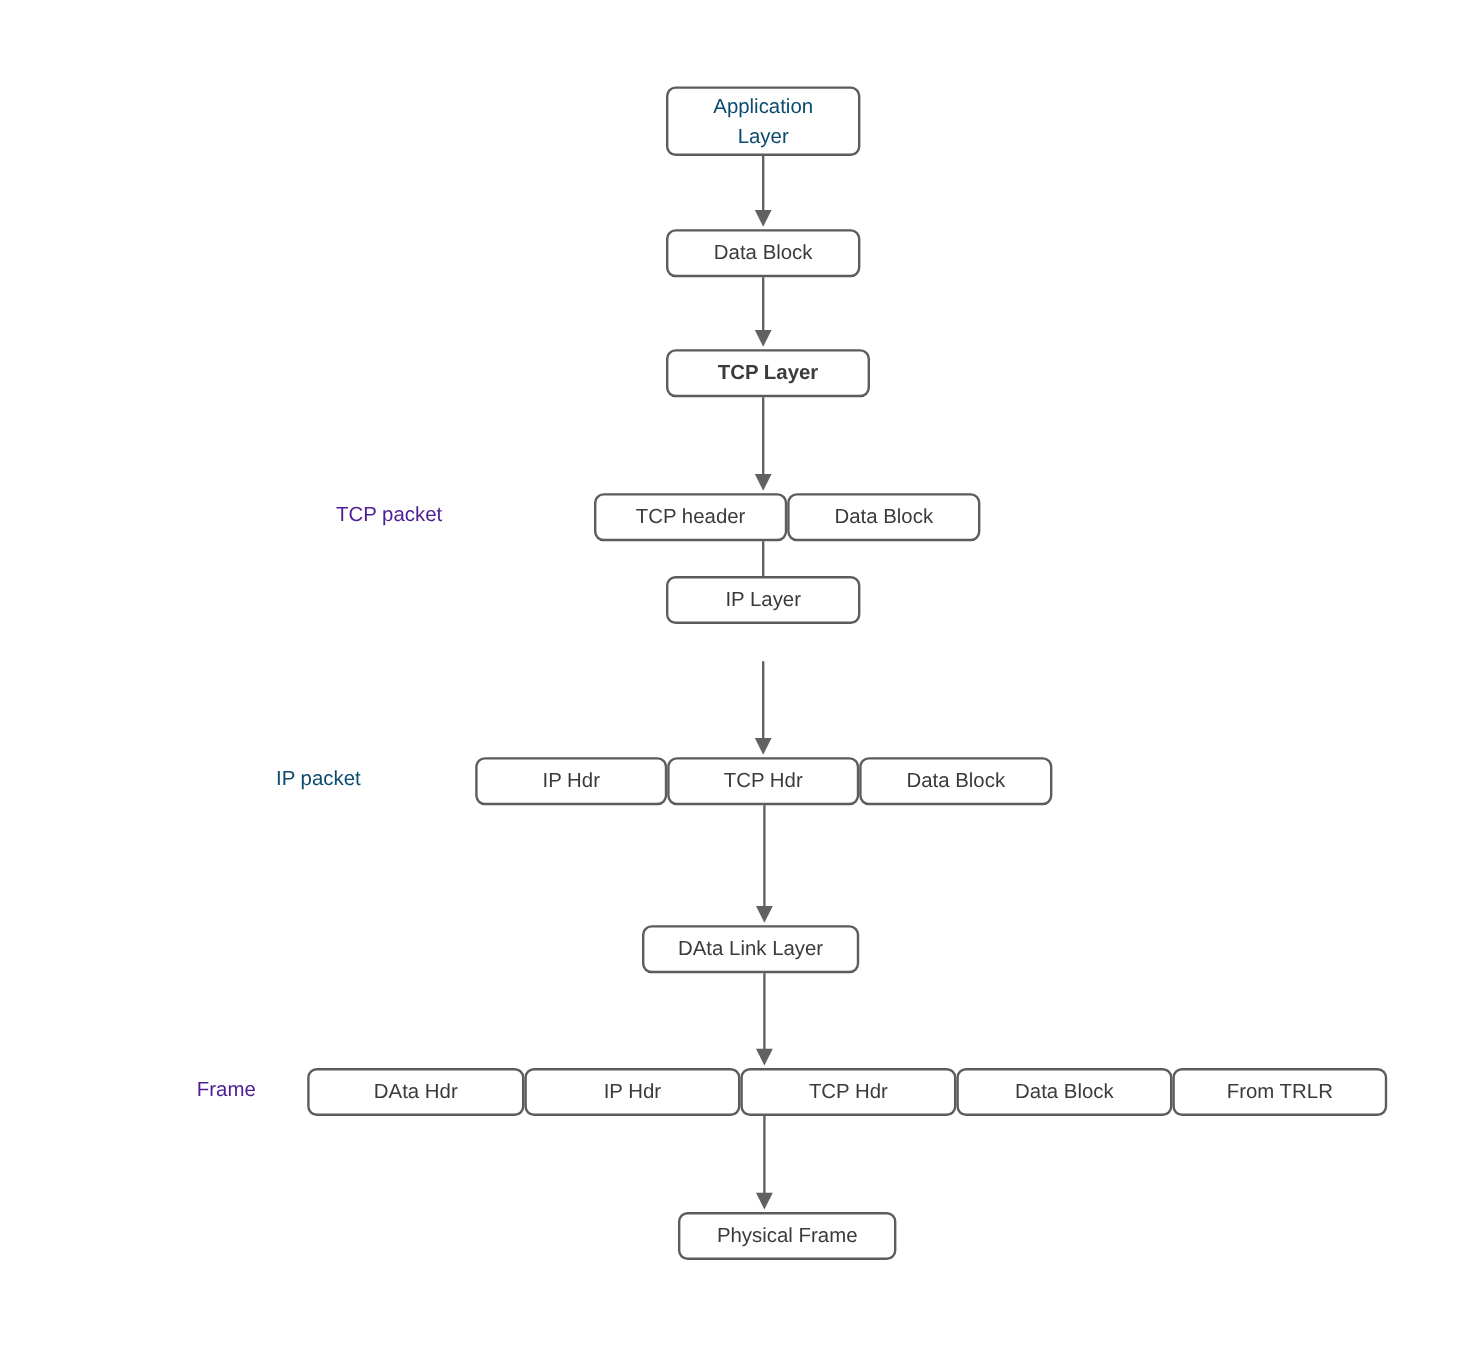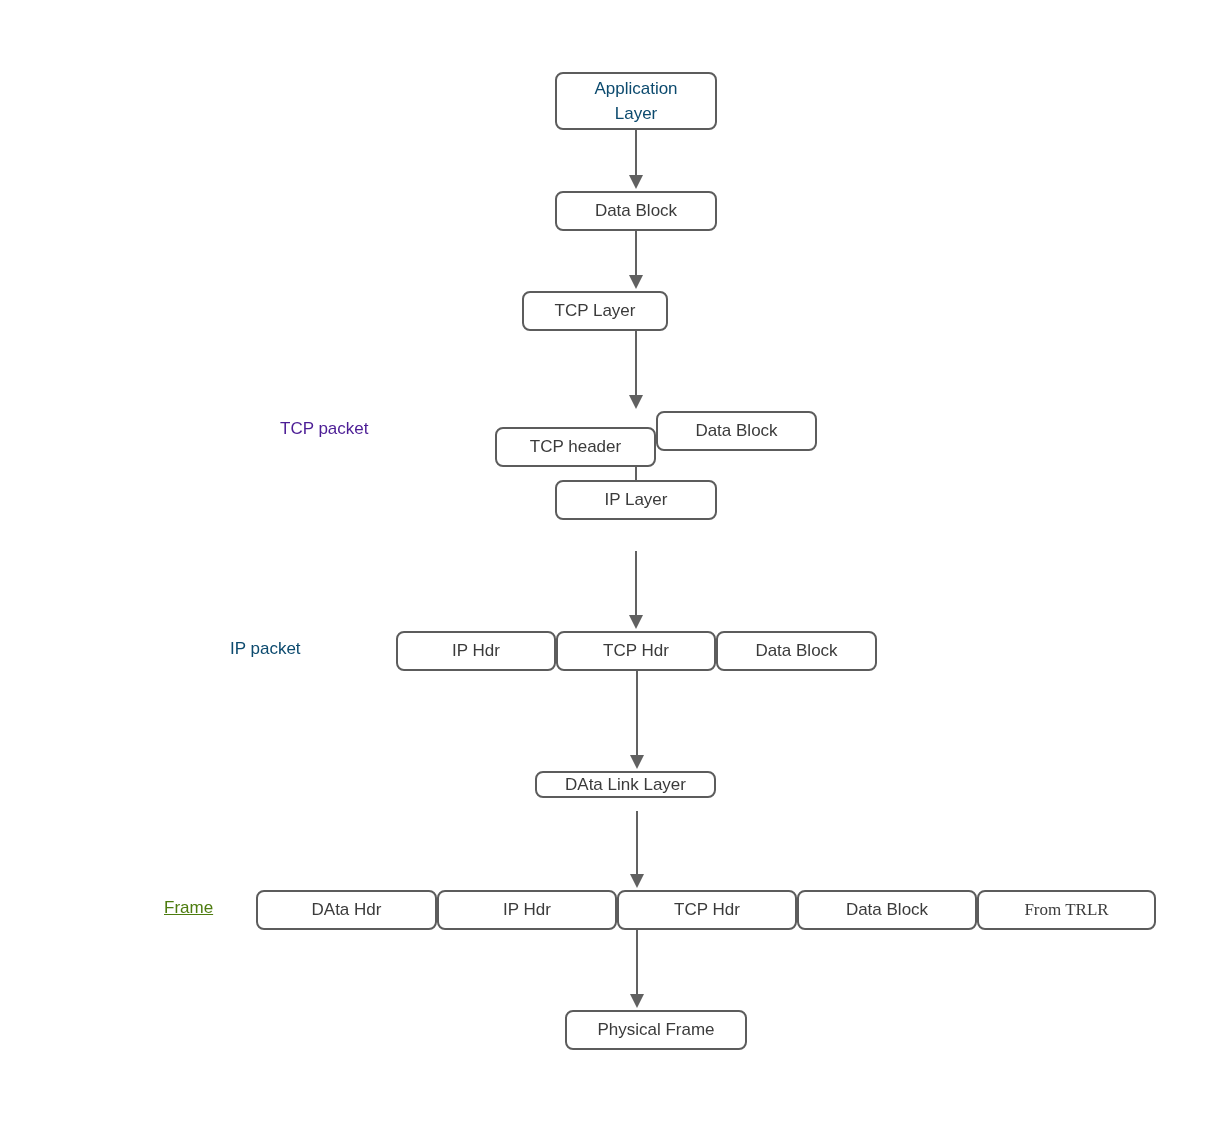--- a/index.html
+++ b/index.html
@@ -60,30 +60,30 @@
       <line x1="637" y1="671" x2="637" y2="757" stroke="#616161" stroke-width="2"></line>
       <polygon points="630,755 644,755 637,769" fill="#616161"></polygon>
       <line x1="637" y1="811" x2="637" y2="876" stroke="#616161" stroke-width="2"></line>
       <polygon points="630,874 644,874 637,888" fill="#616161"></polygon>
       <line x1="637" y1="930" x2="637" y2="996" stroke="#616161" stroke-width="2"></line>
       <polygon points="630,994 644,994 637,1008" fill="#616161"></polygon>
     </svg>
     <div class="node" style="left: 555px; top: 72px; width: 162px; height: 58px; border-color: rgb(92, 92, 92); background: rgb(255, 255, 255); color: #0c4a6e;">Application
 Layer</div>
     <div class="node" style="left: 555px; top: 191px; width: 162px; height: 40px; border-color: rgb(92, 92, 92); background: rgb(255, 255, 255); color: rgb(59, 59, 59);">Data Block</div>
-    <div class="node" style="left: 522px; top: 291px; width: 146px; height: 40px; border-color: rgb(92, 92, 92); background: rgb(255, 255, 255); color: rgb(59, 59, 59);">TCP Layer</div>
-    <div class="node" style="left: 495px; top: 411px; width: 161px; height: 40px; border-color: rgb(92, 92, 92); background: rgb(255, 255, 255); color: rgb(59, 59, 59); margin-top: 16px;">TCP header</div>
+    <div class="node" style="left: 555px; top: 291px; width: 170px; height: 40px; border-color: rgb(92, 92, 92); background: rgb(255, 255, 255); color: rgb(59, 59, 59); font-weight: bold;">TCP Layer</div>
+    <div class="node" style="left: 495px; top: 411px; width: 161px; height: 40px; border-color: rgb(92, 92, 92); background: rgb(255, 255, 255); color: rgb(59, 59, 59);">TCP header</div>
     <div class="node" style="left: 656px; top: 411px; width: 161px; height: 40px; border-color: rgb(92, 92, 92); background: rgb(255, 255, 255); color: rgb(59, 59, 59);">Data Block</div>
     <div class="node" style="left: 555px; top: 480px; width: 162px; height: 40px; border-color: rgb(92, 92, 92); background: rgb(255, 255, 255); color: rgb(59, 59, 59);">IP Layer</div>
     <div class="node" style="left: 396px; top: 631px; width: 160px; height: 40px; border-color: rgb(92, 92, 92); background: rgb(255, 255, 255); color: rgb(59, 59, 59);">IP Hdr</div>
     <div class="node" style="left: 556px; top: 631px; width: 160px; height: 40px; border-color: rgb(92, 92, 92); background: rgb(255, 255, 255); color: rgb(59, 59, 59);">TCP Hdr</div>
     <div class="node" style="left: 716px; top: 631px; width: 161px; height: 40px; border-color: rgb(92, 92, 92); background: rgb(255, 255, 255); color: rgb(59, 59, 59);">Data Block</div>
-    <div class="node" style="left: 535px; top: 771px; width: 181px; height: 27px; border-color: rgb(92, 92, 92); background: rgb(255, 255, 255); color: rgb(59, 59, 59);">DAta Link Layer</div>
+    <div class="node" style="left: 535px; top: 771px; width: 181px; height: 40px; border-color: rgb(92, 92, 92); background: rgb(255, 255, 255); color: rgb(59, 59, 59);">DAta Link Layer</div>
     <div class="node" style="left: 256px; top: 890px; width: 181px; height: 40px; border-color: rgb(92, 92, 92); background: rgb(255, 255, 255); color: rgb(59, 59, 59);">DAta Hdr</div>
     <div class="node" style="left: 437px; top: 890px; width: 180px; height: 40px; border-color: rgb(92, 92, 92); background: rgb(255, 255, 255); color: rgb(59, 59, 59);">IP Hdr</div>
     <div class="node" style="left: 617px; top: 890px; width: 180px; height: 40px; border-color: rgb(92, 92, 92); background: rgb(255, 255, 255); color: rgb(59, 59, 59);">TCP Hdr</div>
     <div class="node" style="left: 797px; top: 890px; width: 180px; height: 40px; border-color: rgb(92, 92, 92); background: rgb(255, 255, 255); color: rgb(59, 59, 59);">Data Block</div>
-    <div class="node" style="left: 977px; top: 890px; width: 179px; height: 40px; border-color: rgb(92, 92, 92); background: rgb(255, 255, 255); color: rgb(59, 59, 59); font-family: Liberation Serif, serif;">From TRLR</div>
+    <div class="node" style="left: 977px; top: 890px; width: 179px; height: 40px; border-color: rgb(92, 92, 92); background: rgb(255, 255, 255); color: rgb(59, 59, 59);">From TRLR</div>
     <div class="node" style="left: 565px; top: 1010px; width: 182px; height: 40px; border-color: rgb(92, 92, 92); background: rgb(255, 255, 255); color: rgb(59, 59, 59);">Physical Frame</div>
     <div class="row-label" style="left: 280px; top: 419px; color: #4c1d95;">TCP packet</div>
     <div class="row-label" style="left: 230px; top: 639px; color: #0c4a6e;">IP packet</div>
-    <div class="row-label" style="left: 164px; top: 898px; color: #4d7c0f; text-decoration: underline;">Frame</div>
+    <div class="row-label" style="left: 164px; top: 898px; color: #4c1d95;">Frame</div>
   </div>
 
 </body></html>

